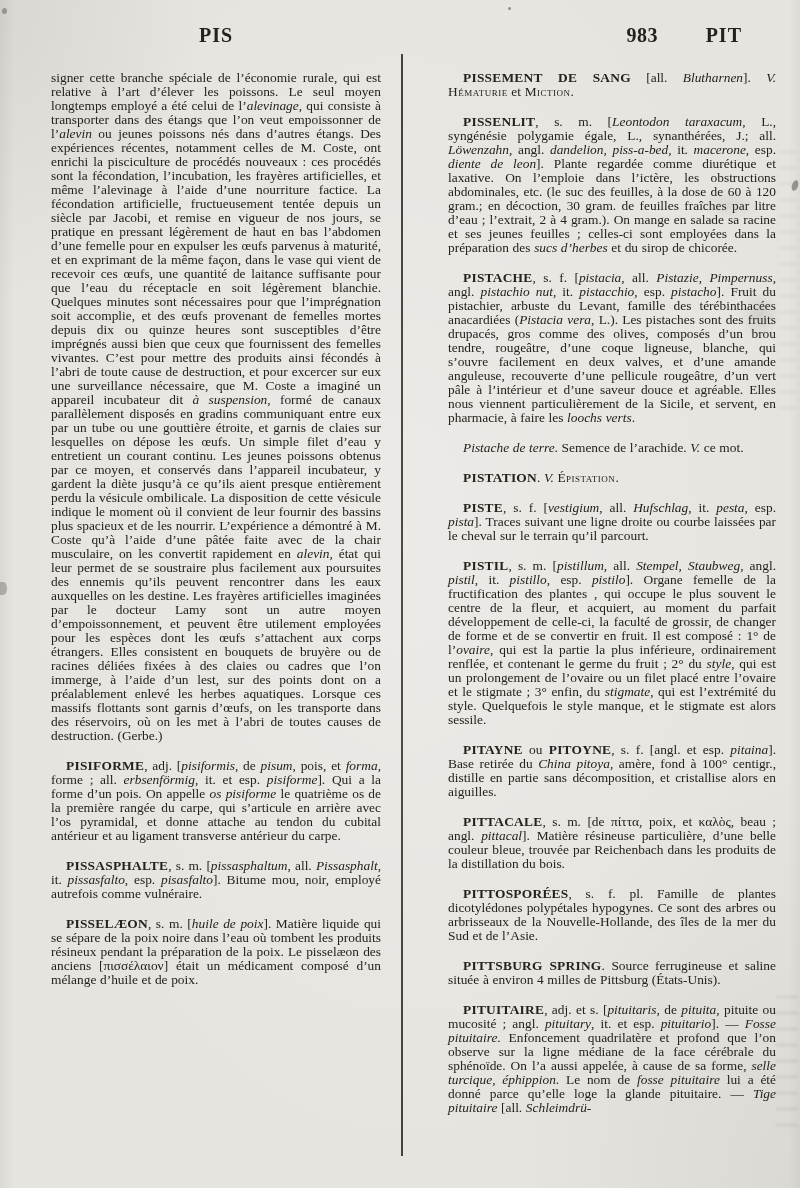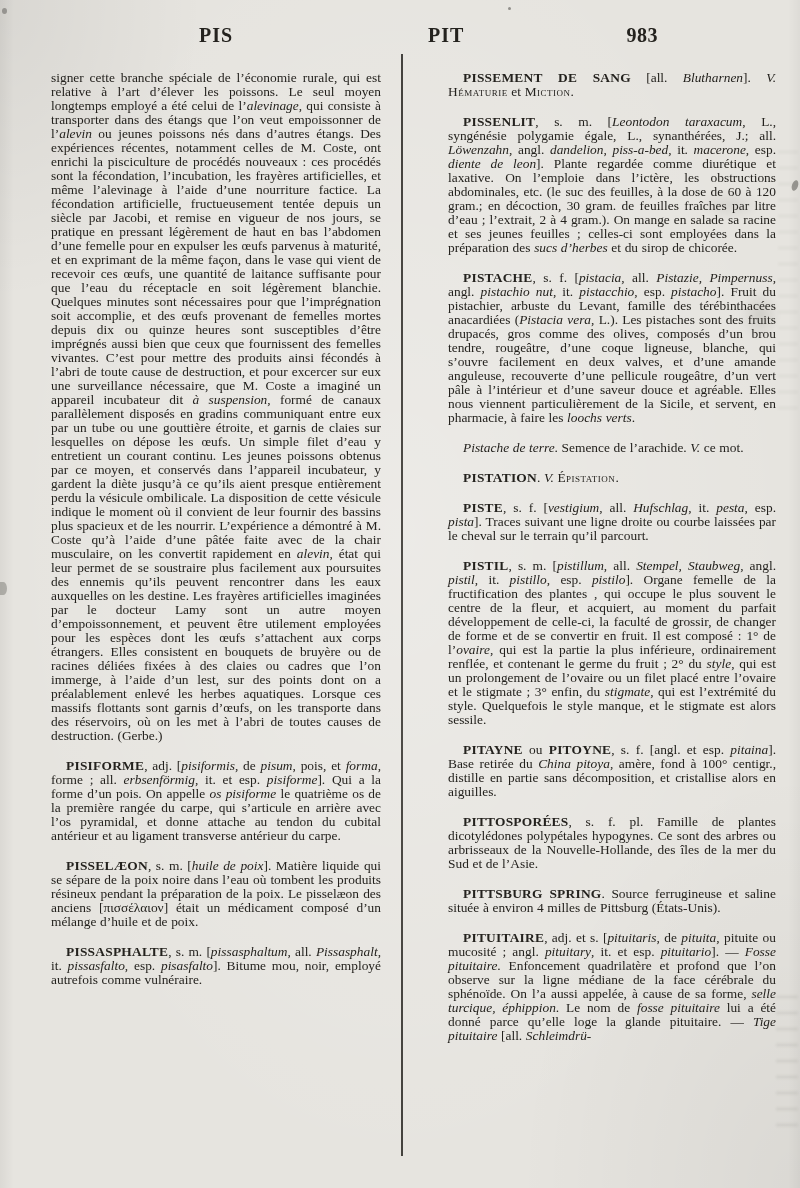--- a/index.html
+++ b/index.html
@@ -22,21 +22,21 @@
       radial-gradient(ellipse at 50% 45%, rgba(255,255,255,0.25), rgba(0,0,0,0) 70%),
       radial-gradient(ellipse at 0% 0%, rgba(0,0,0,0.06), rgba(0,0,0,0) 18%),
       radial-gradient(ellipse at 100% 100%, rgba(0,0,0,0.05), rgba(0,0,0,0) 25%),
       linear-gradient(90deg, rgba(0,0,0,0.05) 0px, rgba(0,0,0,0) 14px),
       linear-gradient(270deg, rgba(0,0,0,0.04) 0px, rgba(0,0,0,0) 12px),
       var(--paper);
   }
   
   .header{position:absolute;top:24px;left:0;width:696px;height:26px;font-weight:bold;font-size:20px;}
   .h-left{position:absolute;left:35px;width:362px;text-align:center;letter-spacing:1px;}
-  .h-right{position:absolute;left:428px;width:330px;text-align:left;letter-spacing:1px;}
+  .h-right{position:absolute;left:412px;width:330px;text-align:right;letter-spacing:1px;}
   .h-num{position:absolute;right:38px;top:0;letter-spacing:0.5px;}
   
   .divider{
     position:absolute;left:401px;top:54px;width:2px;height:1102px;
     background:linear-gradient(180deg, var(--rule) 0%, #3a3833 55%, var(--rule) 100%);
     opacity:.88;
   }
   
   .col{position:absolute;top:55px;}
   .col-left{left:35px;width:362px;}
@@ -84,32 +84,33 @@
     <span class="h-left">PIS</span>
     <span class="h-right">PIT</span>
     <span class="h-num">983</span>
   </div>
 
   <div class="divider"></div>
 
   <div class="col col-left">
       <p class="entry noindent"><span>signer cette branche spéciale de l’économie rurale, qui est relative à l’art d’élever les poissons. Le seul moyen longtemps employé a été celui de l’</span><span class="i">alevinage</span><span>, qui consiste à transporter dans des étangs que l’on veut empoissonner de l’</span><span class="i">alevin</span><span> ou jeunes poissons nés dans d’autres étangs. Des expériences récentes, notamment celles de M. Coste, ont enrichi la pisciculture de procédés nouveaux : ces procédés sont la fécondation, l’incubation, les frayères artificielles, et même l’alevinage à l’aide d’une nourriture factice. La fécondation artificielle, fructueusement tentée depuis un siècle par Jacobi, et remise en vigueur de nos jours, se pratique en pressant légèrement de haut en bas l’abdomen d’une femelle pour en expulser les œufs parvenus à maturité, et en exprimant de la même façon, dans le vase qui vient de recevoir ces œufs, une quantité de laitance suffisante pour que l’eau du réceptacle en soit légèrement blanchie. Quelques minutes sont nécessaires pour que l’imprégnation soit accomplie, et des œufs provenant de femelles mortes depuis dix ou quinze heures sont susceptibles d’être imprégnés aussi bien que ceux que fournissent des femelles vivantes. C’est pour mettre des produits ainsi fécondés à l’abri de toute cause de destruction, et pour excercer sur eux une surveillance nécessaire, que M. Coste a imaginé un appareil incubateur dit </span><span class="i">à suspension</span><span>, formé de canaux parallèlement disposés en gradins communiquant entre eux par un tube ou une gouttière étroite, et garnis de claies sur lesquelles on dépose les œufs. Un simple filet d’eau y entretient un courant continu. Les jeunes poissons obtenus par ce moyen, et conservés dans l’appareil incubateur, y gardent la diète jusqu’à ce qu’ils aient presque entièrement perdu la vésicule ombilicale. La disposition de cette vésicule indique le moment où il convient de leur fournir des bassins plus spacieux et de les nourrir. L’expérience a démontré à M. Coste qu’à l’aide d’une pâtée faite avec de la chair musculaire, on les convertit rapidement en </span><span class="i">alevin</span><span>, état qui leur permet de se soustraire plus facilement aux poursuites des ennemis qu’ils peuvent rencontrer dans les eaux auxquelles on les destine. Les frayères artificielles imaginées par le docteur Lamy sont un autre moyen d’empoissonnement, et peuvent être utilement employées pour les espèces dont les œufs s’attachent aux corps étrangers. Elles consistent en bouquets de bruyère ou de racines déliées fixées à des claies ou cadres que l’on immerge, à l’aide d’un lest, sur des points dont on a préalablement enlevé les herbes aquatiques. Lorsque ces massifs flottants sont garnis d’œufs, on les transporte dans des réservoirs, où on les met à l’abri de toutes causes de destruction. (Gerbe.)</span></p>
       <p class="entry"><span class="b">PISIFORME</span><span>, adj. [</span><span class="i">pisiformis</span><span>, de </span><span class="i">pisum</span><span>, pois, et </span><span class="i">forma</span><span>, forme ; all. </span><span class="i">erbsenförmig</span><span>, it. et esp. </span><span class="i">pisiforme</span><span>]. Qui a la forme d’un pois. On appelle </span><span class="i">os pisiforme</span><span> le quatrième os de la première rangée du carpe, qui s’articule en arrière avec l’os pyramidal, et donne attache au tendon du cubital antérieur et au ligament transverse antérieur du carpe.</span></p>
+      <p class="entry"><span class="b">PISSASPHALTE</span><span>, s. m. [</span><span class="i">pissasphaltum</span><span>, all. </span><span class="i">Pissasphalt</span><span>, it. </span><span class="i">pissasfalto</span><span>, esp. </span><span class="i">pisasfalto</span><span>]. Bitume mou, noir, employé autrefois comme vulnéraire.</span></p>
       <p class="entry"><span class="b">PISSELÆON</span><span>, s. m. [</span><span class="i">huile de poix</span><span>]. Matière liquide qui se sépare de la poix noire dans l’eau où tombent les produits résineux pendant la préparation de la poix. Le pisselæon des anciens [πισσέλαιον] était un médicament composé d’un mélange d’huile et de poix.</span></p>
-      <p class="entry"><span class="b">PISSASPHALTE</span><span>, s. m. [</span><span class="i">pissasphaltum</span><span>, all. </span><span class="i">Pissasphalt</span><span>, it. </span><span class="i">pissasfalto</span><span>, esp. </span><span class="i">pisasfalto</span><span>]. Bitume mou, noir, employé autrefois comme vulnéraire.</span></p>
     </div>
   <div class="col col-right">
       <p class="entry"><span class="b">PISSEMENT DE SANG</span><span> [all. </span><span class="i">Blutharnen</span><span>]. </span><span class="i">V.</span><span> </span><span class="sc">Hématurie</span><span> et </span><span class="sc">Miction</span><span>.</span></p>
       <p class="entry"><span class="b">PISSENLIT</span><span>, s. m. [</span><span class="i">Leontodon taraxacum</span><span>, L., syngénésie polygamie égale, L., synanthérées, J.; all. </span><span class="i">Löwenzahn</span><span>, angl. </span><span class="i">dandelion</span><span>, </span><span class="i">piss-a-bed</span><span>, it. </span><span class="i">macerone</span><span>, esp. </span><span class="i">diente de leon</span><span>]. Plante regardée comme diurétique et laxative. On l’emploie dans l’ictère, les obstructions abdominales, etc. (le suc des feuilles, à la dose de 60 à 120 gram.; en décoction, 30 gram. de feuilles fraîches par litre d’eau ; l’extrait, 2 à 4 gram.). On mange en salade sa racine et ses jeunes feuilles ; celles-ci sont employées dans la préparation des </span><span class="i">sucs d’herbes</span><span> et du sirop de chicorée.</span></p>
       <p class="entry"><span class="b">PISTACHE</span><span>, s. f. [</span><span class="i">pistacia</span><span>, all. </span><span class="i">Pistazie, Pimpernuss</span><span>, angl. </span><span class="i">pistachio nut</span><span>, it. </span><span class="i">pistacchio</span><span>, esp. </span><span class="i">pistacho</span><span>]. Fruit du pistachier, arbuste du Levant, famille des térébinthacées anacardiées (</span><span class="i">Pistacia vera</span><span>, L.). Les pistaches sont des fruits drupacés, gros comme des olives, composés d’un brou tendre, rougeâtre, d’une coque ligneuse, blanche, qui s’ouvre facilement en deux valves, et d’une amande anguleuse, recouverte d’une pellicule rougeâtre, d’un vert pâle à l’intérieur et d’une saveur douce et agréable. Elles nous viennent particulièrement de la Sicile, et servent, en pharmacie, à faire les </span><span class="i">loochs verts</span><span>.</span></p>
       <p class="entry"><span class="i">Pistache de terre</span><span>. Semence de l’arachide. </span><span class="i">V.</span><span> ce mot.</span></p>
       <p class="entry"><span class="b">PISTATION</span><span>. </span><span class="i">V.</span><span> </span><span class="sc">Épistation</span><span>.</span></p>
       <p class="entry"><span class="b">PISTE</span><span>, s. f. [</span><span class="i">vestigium</span><span>, all. </span><span class="i">Hufschlag</span><span>, it. </span><span class="i">pesta</span><span>, esp. </span><span class="i">pista</span><span>]. Traces suivant une ligne droite ou courbe laissées par le cheval sur le terrain qu’il parcourt.</span></p>
       <p class="entry"><span class="b">PISTIL</span><span>, s. m. [</span><span class="i">pistillum</span><span>, all. </span><span class="i">Stempel, Staubweg</span><span>, angl. </span><span class="i">pistil</span><span>, it. </span><span class="i">pistillo</span><span>, esp. </span><span class="i">pistilo</span><span>]. Organe femelle de la fructification des plantes , qui occupe le plus souvent le centre de la fleur, et acquiert, au moment du parfait développement de celle-ci, la faculté de grossir, de changer de forme et de se convertir en fruit. Il est composé : 1° de l’</span><span class="i">ovaire</span><span>, qui est la partie la plus inférieure, ordinairement renflée, et contenant le germe du fruit ; 2° du </span><span class="i">style</span><span>, qui est un prolongement de l’ovaire ou un filet placé entre l’ovaire et le stigmate ; 3° enfin, du </span><span class="i">stigmate</span><span>, qui est l’extrémité du style. Quelquefois le style manque, et le stigmate est alors sessile.</span></p>
       <p class="entry"><span class="b">PITAYNE</span><span> ou </span><span class="b">PITOYNE</span><span>, s. f. [angl. et esp. </span><span class="i">pitaina</span><span>]. Base retirée du </span><span class="i">China pitoya</span><span>, amère, fond à 100° centigr., distille en partie sans décomposition, et cristallise alors en aiguilles.</span></p>
+      <p class="entry"><span class="b">PITTACALE</span><span>, s. m. [de πίττα, poix, et καλὸς, beau ; angl. </span><span class="i">pittacal</span><span>]. Matière résineuse particulière, d’une belle couleur bleue, trouvée par Reichenbach dans les produits de la distillation du bois.</span></p>
       <p class="entry"><span class="b">PITTOSPORÉES</span><span>, s. f. pl. Famille de plantes dicotylédones polypétales hypogynes. Ce sont des arbres ou arbrisseaux de la Nouvelle-Hollande, des îles de la mer du Sud et de l’Asie.</span></p>
       <p class="entry"><span class="b">PITTSBURG SPRING</span><span>. Source ferrugineuse et saline située à environ 4 milles de Pittsburg (États-Unis).</span></p>
       <p class="entry"><span class="b">PITUITAIRE</span><span>, adj. et s. [</span><span class="i">pituitaris</span><span>, de </span><span class="i">pituita</span><span>, pituite ou mucosité ; angl. </span><span class="i">pituitary</span><span>, it. et esp. </span><span class="i">pituitario</span><span>]. — </span><span class="i">Fosse pituitaire</span><span>. Enfoncement quadrilatère et profond que l’on observe sur la ligne médiane de la face cérébrale du sphénoïde. On l’a aussi appelée, à cause de sa forme, </span><span class="i">selle turcique, éphippion</span><span>. Le nom de </span><span class="i">fosse pituitaire</span><span> lui a été donné parce qu’elle loge la glande pituitaire. — </span><span class="i">Tige pituitaire</span><span> [all. </span><span class="i">Schleimdrü-</span></p>
     </div>
 
   <div class="speck s1"></div>
   <div class="speck s2"></div>
   <div class="speck s3"></div>
   <div class="speck s4"></div>
   <div class="smudge m1"></div>

